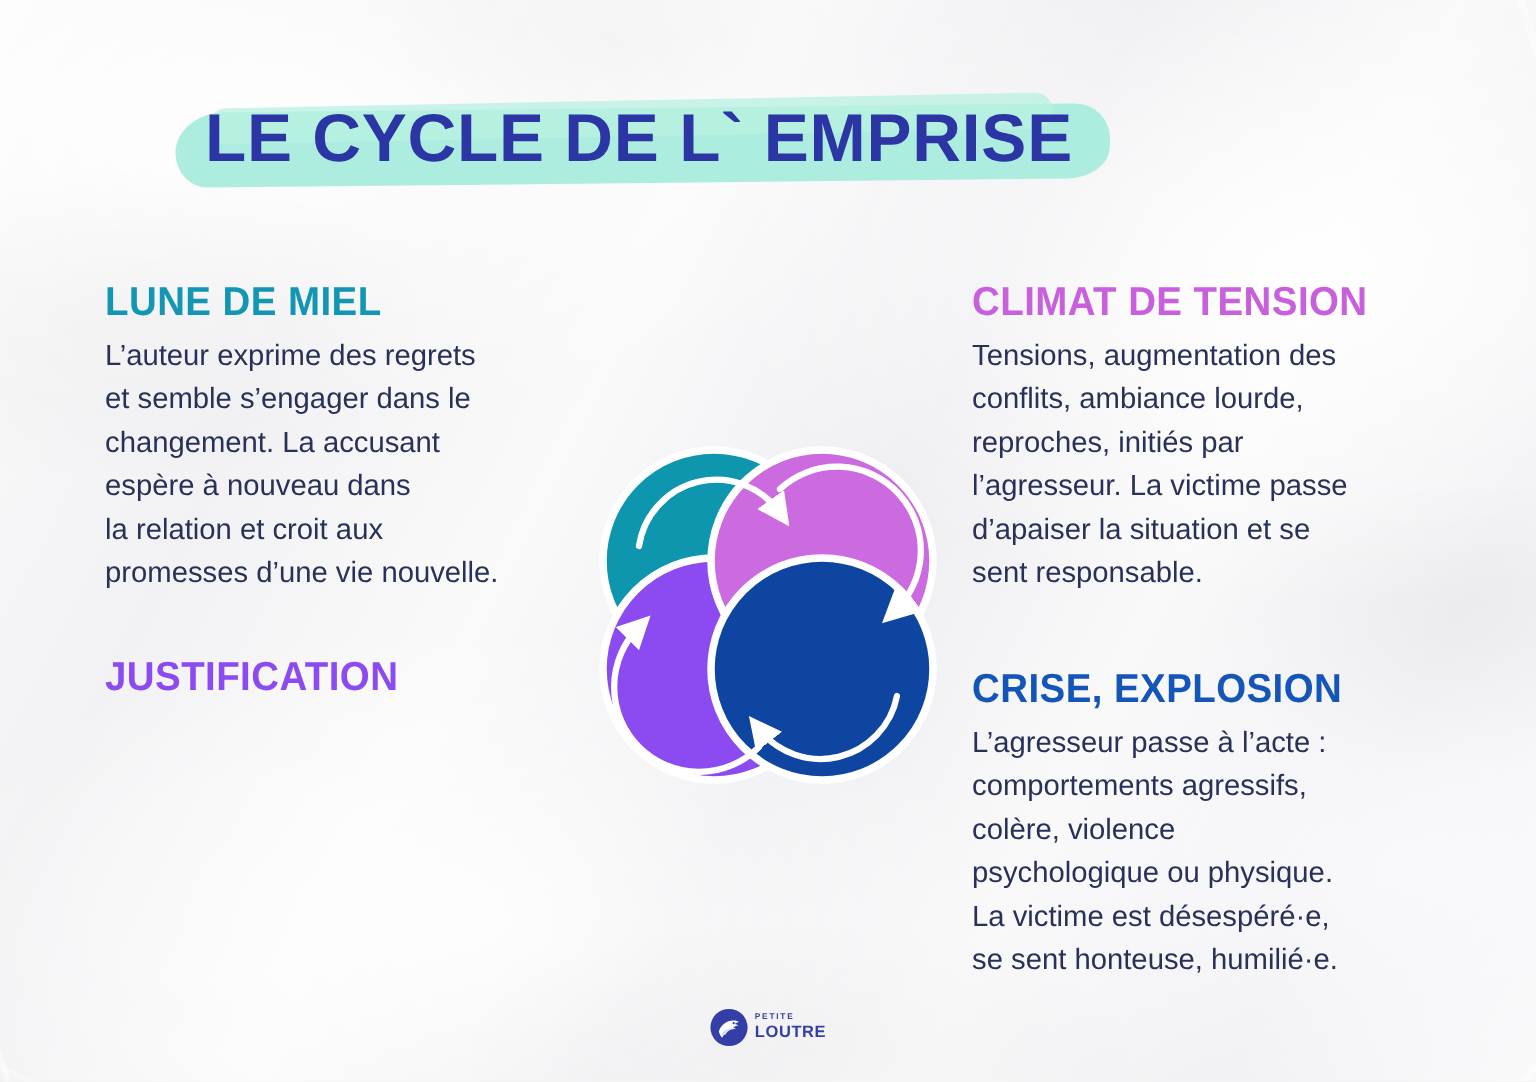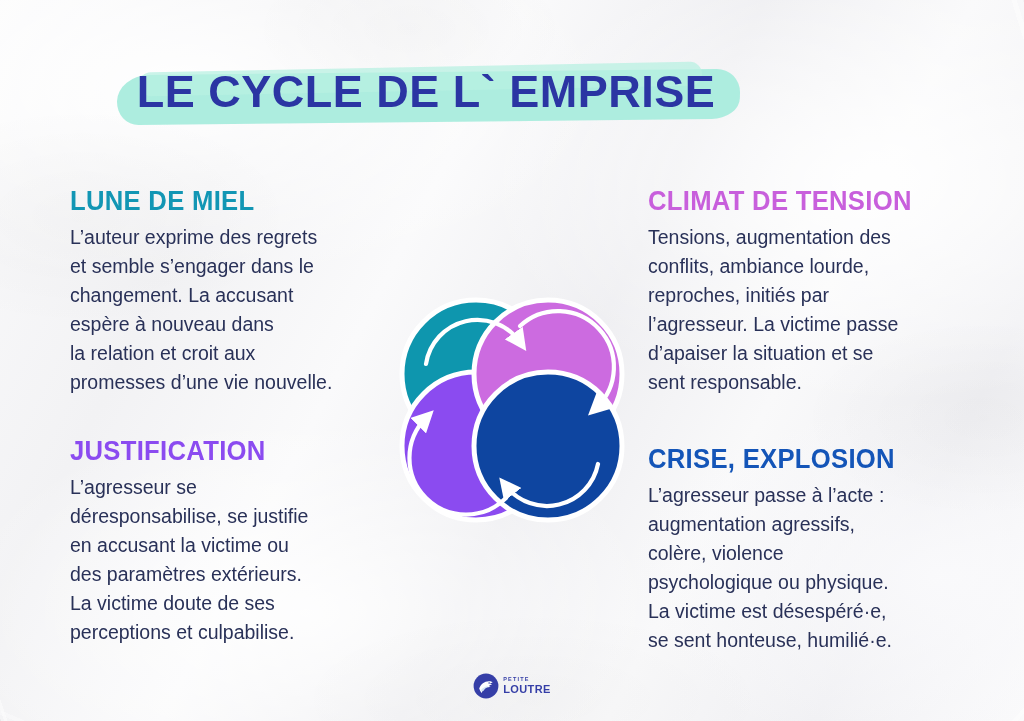--- a/index.html
+++ b/index.html
@@ -198,32 +198,26 @@
     <p>Tensions, augmentation des
 conflits, ambiance lourde,
 reproches, initiés par
 l’agresseur. La victime passe
 d’apaiser la situation et se
 sent responsable.</p>
   </div>
 
   <div class="block left" id="block-justif">
     <h2 style="color:#8b4bf0">JUSTIFICATION</h2>
-    <p>L’agresseur se
-déresponsabilise, se justifie
-en accusant la victime ou
-des paramètres extérieurs.
-La victime doute de ses
-perceptions et culpabilise.</p>
   </div>
 
   <div class="block right" id="block-crise">
     <h2 style="color:#1455b8">CRISE, EXPLOSION</h2>
     <p>L’agresseur passe à l’acte :
-augmentation agressifs,
+comportements agressifs,
 colère, violence
 psychologique ou physique.
 La victime est désespéré·e,
 se sent honteuse, humilié·e.</p>
   </div>
 
   <div id="diagram">
     <svg width="248" height="248" viewBox="0 0 248 248" xmlns="http://www.w3.org/2000/svg">
       <defs>
         <marker id="ah" viewBox="0 0 10 10" refX="5" refY="5" markerWidth="5.2" markerHeight="5.2" orient="auto-start-reverse">

